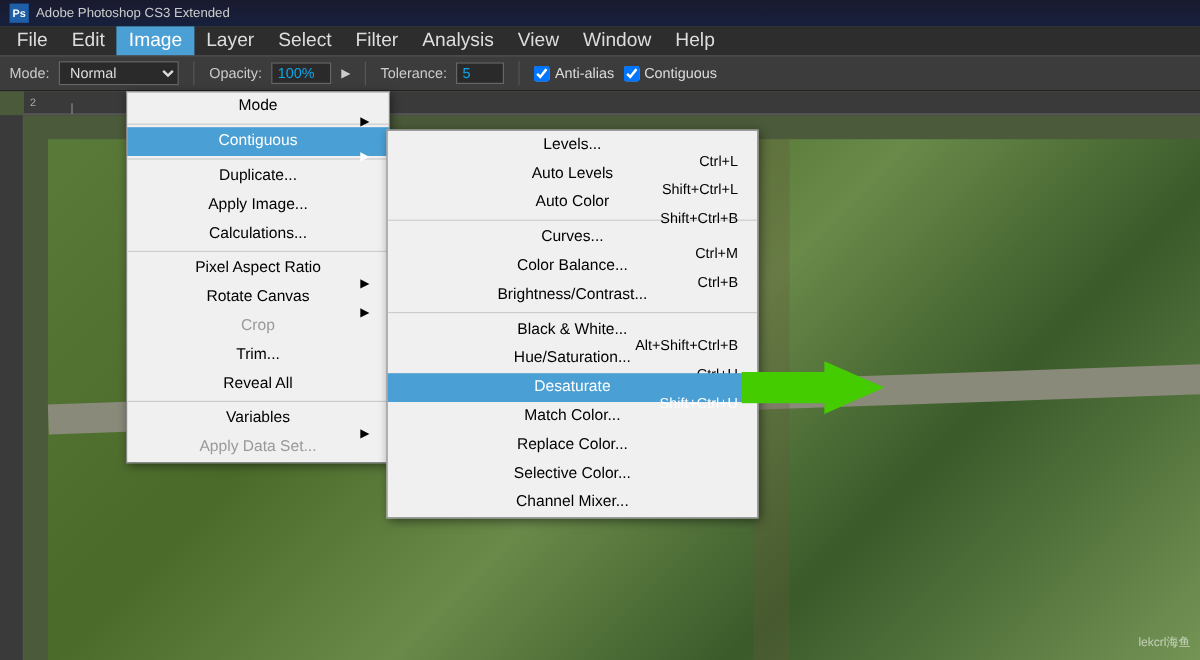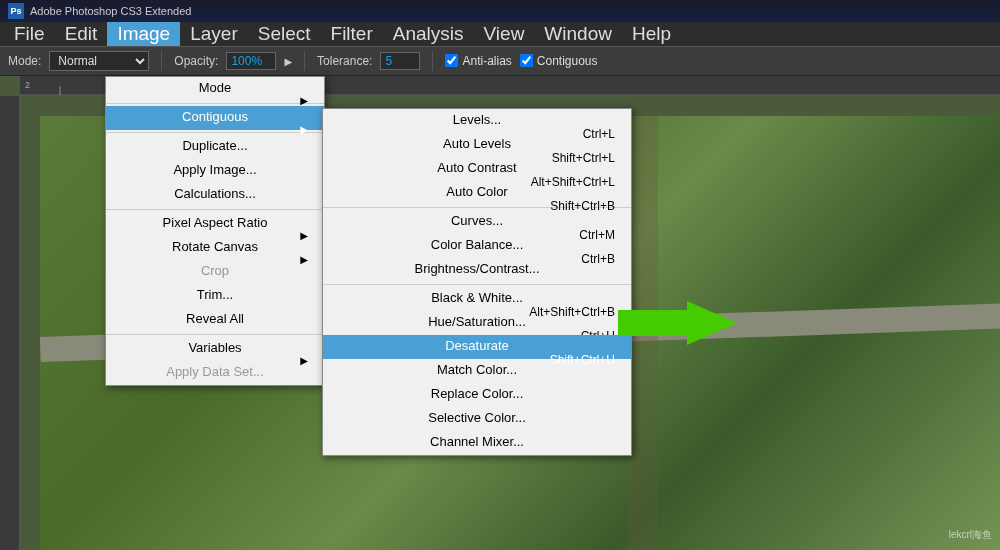--- a/index.html
+++ b/index.html
@@ -37,21 +37,21 @@
     }
 
     
     .menu-bar {
       height: 24px;
       background: #2d2d2d;
       display: flex;
       align-items: center;
       padding: 0 4px;
       color: #ddd;
-      font-size: 19px;
+      font-size: 16px;
       position: relative;
       z-index: 100;
     }
     .menu-item {
       padding: 2px 10px;
       cursor: pointer;
       height: 100%;
       display: flex;
       align-items: center;
     }
@@ -91,21 +91,21 @@
       width: 50px;
     }
     .toolbar-divider {
       width: 1px;
       height: 20px;
       background: #555;
       margin: 0 4px;
     }
     .toolbar-checkbox-group {
       display: flex;
-      align-items: flex-start;
+      align-items: flex-end;
       gap: 4px;
     }
 
     
     .main-area {
       display: flex;
       height: calc(550px - 22px - 24px - 30px);
       position: relative;
     }
 
@@ -384,24 +384,20 @@
 
     <div class="menu-row">
       <span>Levels...</span>
       <span class="shortcut">Ctrl+L</span>
     </div>
     <div class="menu-row">
       <span>Auto Levels</span>
       <span class="shortcut">Shift+Ctrl+L</span>
     </div>
     <div class="menu-row">
-      <span>Auto Contrast</span>
-      <span class="shortcut">Alt+Shift+Ctrl+L</span>
-    </div>
-    <div class="menu-row">
       <span>Auto Color</span>
       <span class="shortcut">Shift+Ctrl+B</span>
     </div>
     <div class="menu-separator"></div>
     <div class="menu-row">
       <span>Curves...</span>
       <span class="shortcut">Ctrl+M</span>
     </div>
     <div class="menu-row">
       <span>Color Balance...</span>

